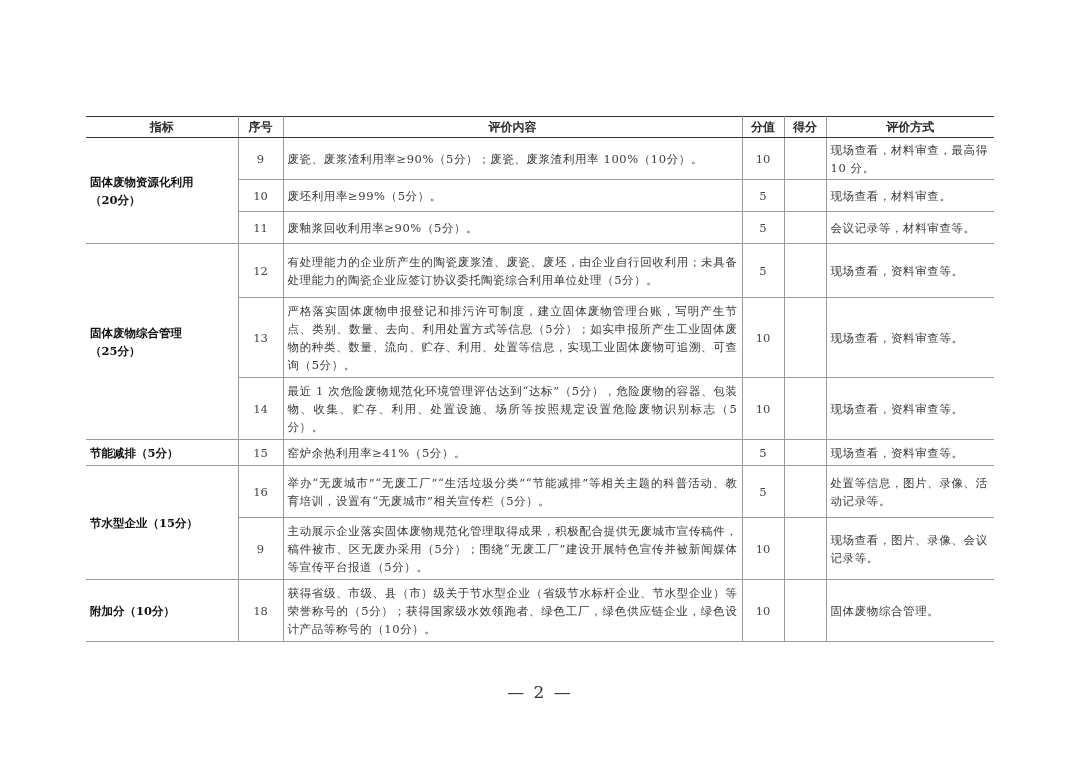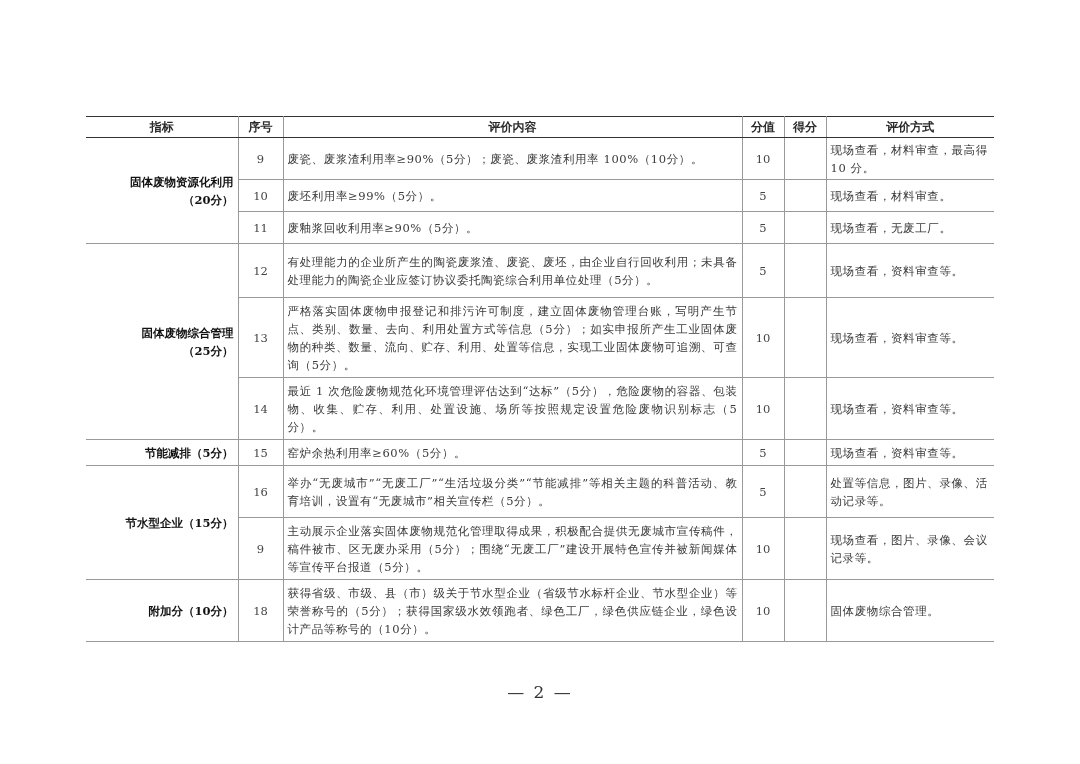--- a/index.html
+++ b/index.html
@@ -14,21 +14,21 @@
     table.eval th, table.eval td {
       border: 1px solid #9a9a9a; padding: 0 4px; vertical-align: middle;
       font-size: 11.5px; line-height: 18px;
     }
     table.eval tr > *:first-child { border-left: none; }
     table.eval tr > *:last-child { border-right: none; }
     table.eval th {
       height: 20px; font-weight: bold; text-align: center; font-size: 12px;
       border-bottom: 1.5px solid #333; border-top: none;
     }
-    td.cat { text-align: right; font-weight: bold; font-size: 12.5px; line-height: 22px; color: #111; }
+    td.cat { text-align: left; font-weight: bold; font-size: 12.5px; line-height: 22px; color: #111; }
     td.num { text-align: center; color: #444; }
     td.content { text-align: justify; letter-spacing: 0.6px; color: #3a3a3a; padding: 0 6px; }
     td.score { text-align: center; color: #444; }
     td.got { }
     td.method { letter-spacing: 0.6px; color: #3a3a3a; padding: 0 10px; }
     tr.group-start > td { border-top: 1.5px solid #555; }
     .footer {
       position: absolute; left: 0; width: 1080px; top: 682px; text-align: center;
       font-size: 17px; color: #333; letter-spacing: 2px;
     }
@@ -74,21 +74,21 @@
         <td class="content">废坯利用率≥99%（5分）。</td>
         <td class="score">5</td>
         <td class="got"></td>
         <td class="method">现场查看，材料审查。</td>
       </tr>
       <tr style="height:32px">
         <td class="num">11</td>
         <td class="content">废釉浆回收利用率≥90%（5分）。</td>
         <td class="score">5</td>
         <td class="got"></td>
-        <td class="method">现场查看，无废工厂。</td>
+        <td class="method">会议记录等，材料审查等。</td>
       </tr>
 
       <tr class="group-start" style="height:54px">
         <td class="cat" rowspan="3">
           <div>固体废物综合管理</div>
           <div>（25分）</div>
         </td>
         <td class="num">12</td>
         <td class="content">有处理能力的企业所产生的陶瓷废浆渣、废瓷、废坯，由企业自行回收利用；未具备处理能力的陶瓷企业应签订协议委托陶瓷综合利用单位处理（5分）。</td>
         <td class="score">5</td>
@@ -108,21 +108,21 @@
         <td class="score">10</td>
         <td class="got"></td>
         <td class="method">现场查看，资料审查等。</td>
       </tr>
 
       <tr class="group-start" style="height:26px">
         <td class="cat">
           <div>节能减排（5分）</div>
         </td>
         <td class="num">15</td>
-        <td class="content">窑炉余热利用率≥60%（5分）。</td>
+        <td class="content">窑炉余热利用率≥41%（5分）。</td>
         <td class="score">5</td>
         <td class="got"></td>
         <td class="method">现场查看，资料审查等。</td>
       </tr>
 
       <tr style="height:52px">
         <td class="cat" rowspan="2">
           <div>节水型企业（15分）</div>
         </td>
         <td class="num">16</td>

